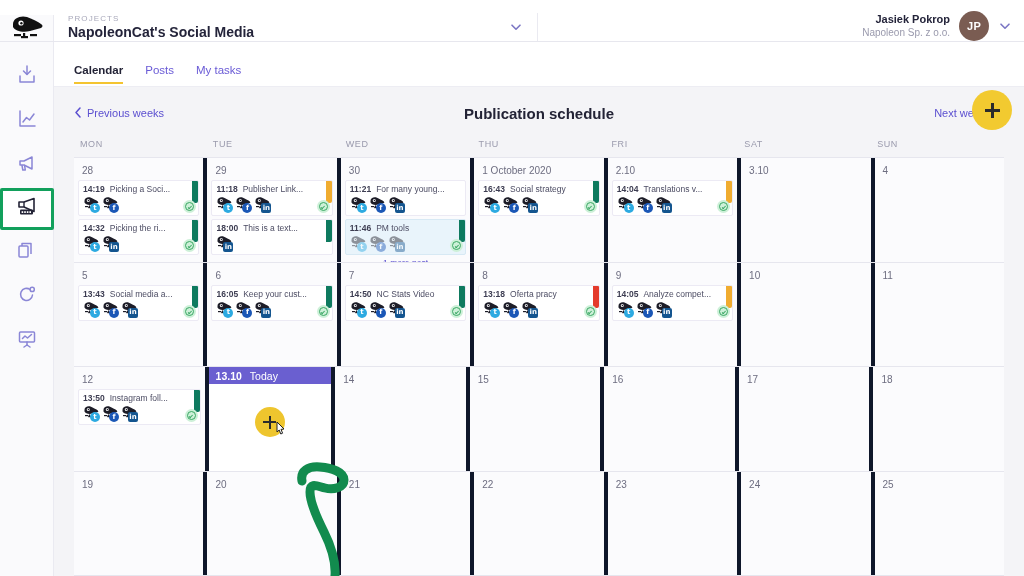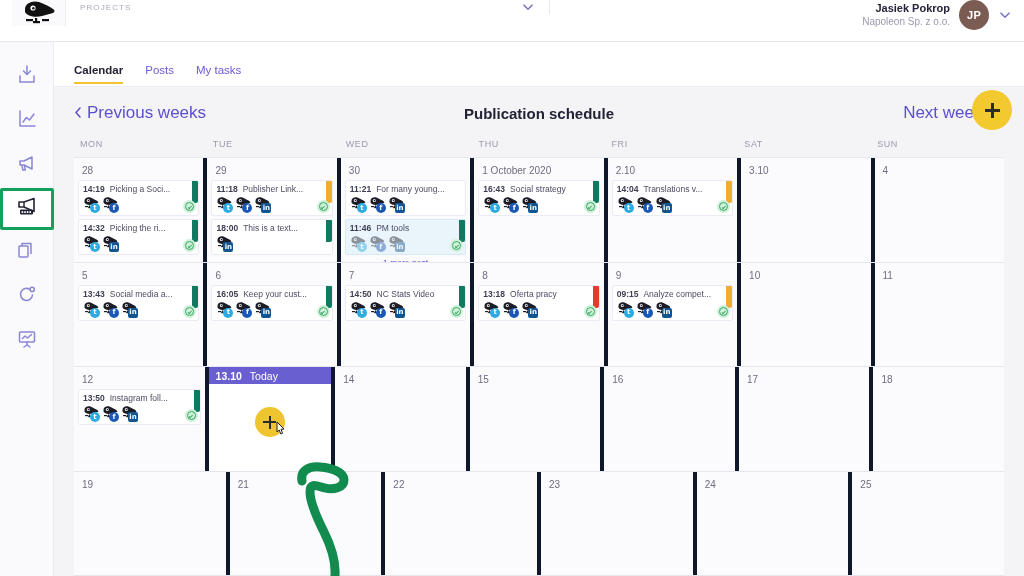--- a/index.html
+++ b/index.html
@@ -7,22 +7,22 @@
   body {
     font-family: "Liberation Sans", sans-serif;
     background: #f4f4f7;
     color: #3b3b4f;
     -webkit-font-smoothing: antialiased;
   }
   .app { position: relative; width: 1024px; height: 576px; display: flex; flex-direction: column; }
 
   
   .topbar {
-    height: 42px; background: #ffffff; display: flex; align-items: flex-start;
-    border-bottom: 1px solid #e7e7ee; flex: none; padding-left: 12px;
+    height: 42px; background: #ffffff; display: flex; align-items: flex-end;
+    border-bottom: 1px solid #e7e7ee; flex: none;
   }
   .logo-cell {
     width: 54px; display: flex; align-items: center; justify-content: center;
     background: #fafafc; border-right: 1px solid #eaeaf1;
   }
   .logo-cell svg { display: block; }
   .project-cell {
     flex: none; width: 484px; display: flex; align-items: center; padding: 0 14px 0 14px;
     border-right: 1px solid #eaeaf1; position: relative;
   }
@@ -91,21 +91,21 @@
   }
   .fab .plus::before { left: 6px; top: 0; width: 3px; height: 15px; }
   .fab .plus::after  { top: 6px; left: 0; height: 3px; width: 15px; }
 
   .content { flex: 1; padding: 0 20px 0 20px; min-height: 0; display: flex; flex-direction: column; }
 
   .sched-head {
     height: 36px; display: flex; align-items: center; position: relative; margin-top: 8px; flex: none;
   }
   .nav-link {
-    font-size: 17px; color: #5b4fd0; display: inline-flex; align-items: center; gap: 5px; cursor: pointer;
+    font-size: 11px; color: #5b4fd0; display: inline-flex; align-items: center; gap: 5px; cursor: pointer;
   }
   .sched-title {
     position: absolute; left: 0; right: 0; text-align: center;
     font-size: 15px; font-weight: bold; color: #232336;
   }
   .sched-head .right { margin-left: auto; }
 
   .dow-row { display: flex; height: 26px; align-items: center; flex: none; }
   .dow {
     flex: 1; font-size: 9px; color: #9a9aad; letter-spacing: .6px; padding-left: 6px;
@@ -198,20 +198,21 @@
           <rect x="4" y="19" width="7" height="2.2" fill="#111"></rect>
           <rect x="13" y="18" width="2.2" height="5" fill="#111"></rect>
           <rect x="11" y="21" width="7" height="2.2" fill="#111"></rect>
           <rect x="20" y="19" width="7" height="2.2" fill="#111"></rect>
         </svg>
       </span>
     </div>
     <div class="project-cell">
       <div class="project-text">
         <div class="project-label">PROJECTS</div>
+        <div class="project-name">NapoleonCat's Social Media</div>
       </div>
       <span class="chev">
         <svg width="14" height="14" viewBox="0 0 14 14">
             <path d="M3 5.2 L7 9.2 L11 5.2" fill="none" stroke="#7b76c4" stroke-width="1.6" stroke-linecap="round" stroke-linejoin="round"></path>
           </svg>
       </span>
     </div>
     <div class="topbar-spacer"></div>
     <div class="user-cell">
       <div class="user-text">
@@ -881,21 +882,21 @@
                   <span class="statusbar" style="background:#e43b2c"></span>
                   <span class="check">
                     <i></i>
                   </span>
                 </div>
               </div>
               <div class="cell">
                 <div class="daynum">9</div>
                 <div class="post">
                   <div class="post-top">
-                    <span class="post-time">09:15</span>
+                    <span class="post-time">14:05</span>
                     <span class="post-title">Analyze compet...</span>
                   </div>
                   <div class="post-icons">
                     <span class="sicon">
                       <svg class="cat" width="16" height="13" viewBox="0 0 16 13">
                         <path d="M1.5 5 C1.5 2, 5 0.6, 8 1.8 C10.8 3, 13.4 4.6, 14.8 5.4 C15.6 5.9, 15.5 6.7, 14.6 7 L9.5 8.6 C6 9.7, 2.4 8.6, 1.5 6.5 Z" fill="#1d1d28"></path>
                         <circle cx="5.3" cy="4.4" r="1.5" fill="#fff"></circle>
                         <circle cx="5.5" cy="4.5" r="0.8" fill="#1d1d28"></circle>
                         <rect x="2" y="10" width="3.4" height="1.2" fill="#1d1d28"></rect>
                         <rect x="6" y="9.4" width="1.2" height="2.6" fill="#1d1d28"></rect>
@@ -1014,20 +1015,23 @@
               </div>
               <div class="cell">
                 <div class="daynum">18</div>
               </div>
             </div>
             <div class="wk">
               <div class="cell">
                 <div class="daynum">19</div>
               </div>
               <div class="cell">
+                <div class="daynum">20</div>
+              </div>
+              <div class="cell">
                 <div class="daynum">21</div>
               </div>
               <div class="cell">
                 <div class="daynum">22</div>
               </div>
               <div class="cell">
                 <div class="daynum">23</div>
               </div>
               <div class="cell">
                 <div class="daynum">24</div>

